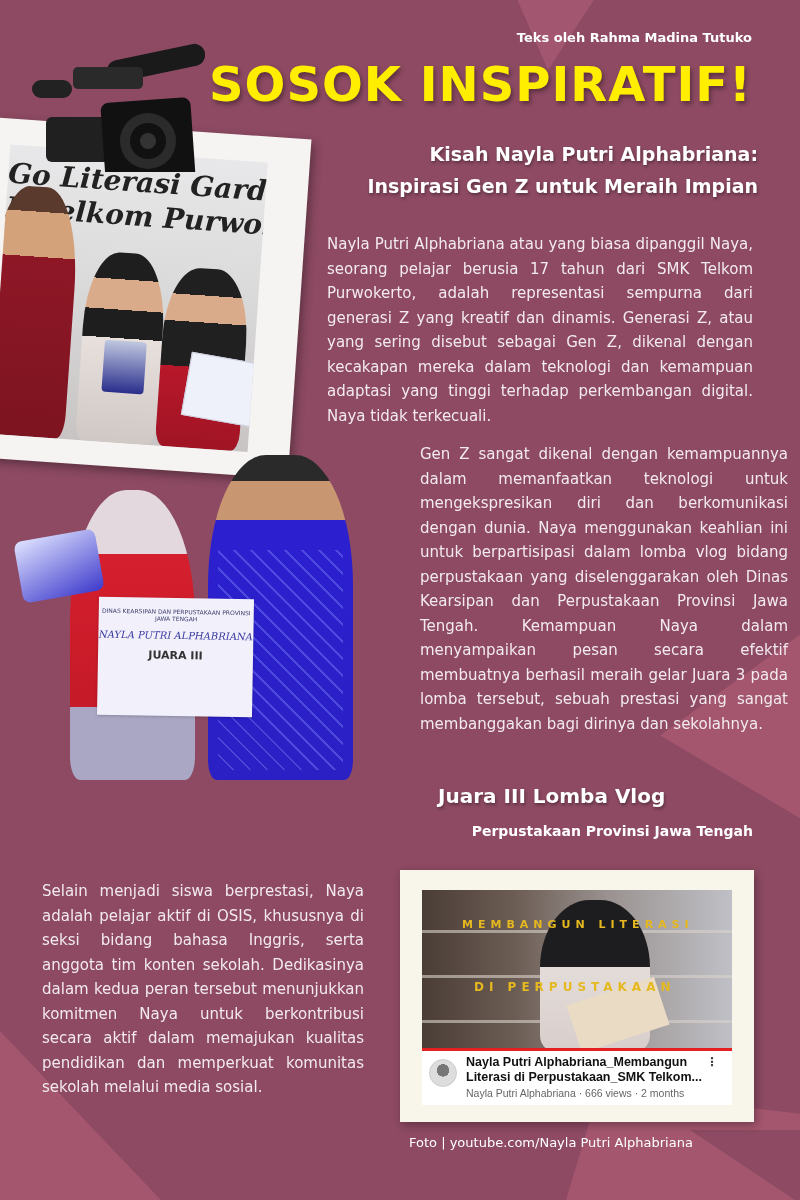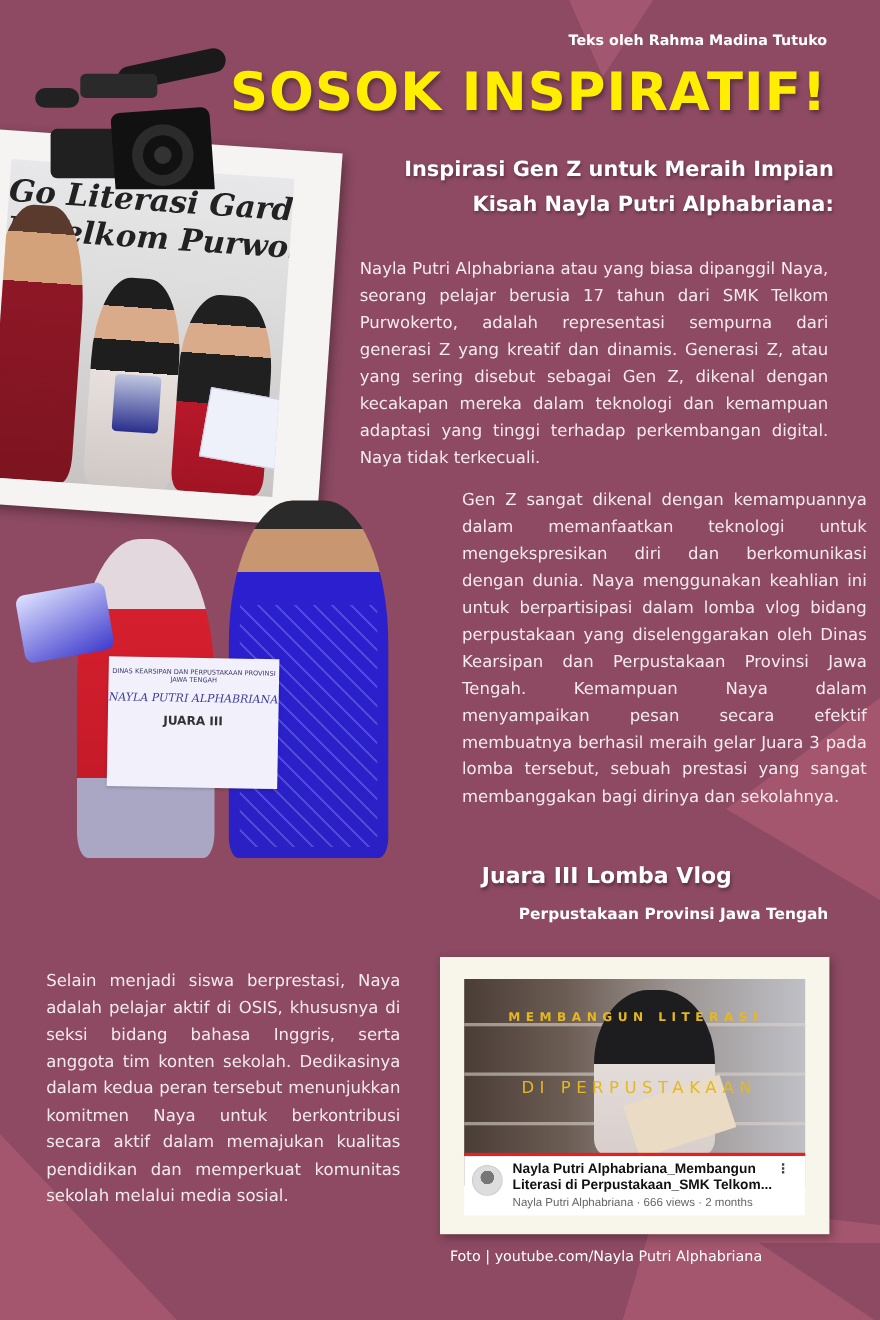--- a/index.html
+++ b/index.html
@@ -53,21 +53,21 @@
   .juara-title { position:absolute; left:438px; top:784px; color:#fff; font-weight:bold; font-size:20px; text-shadow:1px 2px 3px rgba(0,0,0,0.35); }
   .juara-sub { position:absolute; right:47px; top:823px; color:#fff; font-weight:bold; font-size:14px; }
 
   
   .video-frame { position:absolute; left:400px; top:870px; width:354px; height:252px; background:#f8f5ea; box-shadow:2px 3px 8px rgba(0,0,0,0.3); }
   .thumb { position:absolute; left:22px; top:20px; width:310px; height:188px; background:linear-gradient(90deg,#4a3d36 0%,#6c5d54 30%,#9a9290 60%,#bfc0c6 100%); overflow:hidden; }
   .shelf { position:absolute; left:0; width:100%; height:3px; background:#d8d2cc; opacity:0.6; }
   .girl3 { position:absolute; left:118px; top:10px; width:110px; height:150px; border-radius:45% 45% 10% 10%; background:linear-gradient(180deg,#1d1d1f 0%,#1d1d1f 45%,#e4dcd8 45%,#d8cfcc 100%); }
   .book3 { position:absolute; left:150px; top:100px; width:92px; height:50px; background:#eadcc4; transform:rotate(-18deg); }
   .thumb-text1 { position:absolute; left:40px; top:28px; color:#e6b820; font-size:11px; font-weight:bold; letter-spacing:5px; white-space:nowrap; }
-  .thumb-text2 { position:absolute; left:52px; top:90px; color:#e6b820; font-size:15px; font-weight:normal; letter-spacing:5px; white-space:nowrap;text-align:center; }
+  .thumb-text2 { position:absolute; left:52px; top:90px; color:#e6b820; font-size:12px; font-weight:bold; letter-spacing:5px; white-space:nowrap;text-align:center; }
   .duration { position:absolute; right:6px; bottom:8px; background:rgba(0,0,0,0.8); color:#fff; font-size:10px; font-weight:bold; padding:2px 4px; border-radius:3px; }
   .progress { position:absolute; left:22px; top:178px; width:310px; height:3px; background:#e52020; }
   .video-info { position:absolute; left:22px; top:181px; width:310px; height:54px; background:#fff; }
   .channel-avatar { position:absolute; left:7px; top:8px; width:26px; height:26px; border-radius:50%; background:radial-gradient(circle at 50% 40%,#777 0 30%,#ddd 31%); border:1px solid #ccc; }
   .vtitle { position:absolute; left:44px; top:4px; width:240px; font-size:12.5px; font-weight:bold; color:#111; line-height:15px; font-family:"Liberation Sans", sans-serif; }
   .vmeta { position:absolute; left:44px; top:36px; font-size:10.5px; color:#666; font-family:"Liberation Sans", sans-serif; }
   .kebab { position:absolute; right:14px; top:4px; font-size:12px; color:#444; font-weight:bold; }
 
   .photo-credit { position:absolute; left:409px; top:1135px; color:#fff; font-size:13px; }
 </style>
@@ -102,22 +102,22 @@
     <rect x="28" y="95" width="90" height="45" rx="6" fill="#202020"></rect>
     <rect x="85" y="78" width="90" height="82" rx="8" fill="#111" transform="rotate(-4 130 119)"></rect>
     <circle cx="130" cy="119" r="28" fill="#2b2b2b"></circle>
     <circle cx="130" cy="119" r="18" fill="#111"></circle>
     <circle cx="130" cy="119" r="8" fill="#333"></circle>
   </svg>
 
   <div class="byline">Teks oleh Rahma Madina Tutuko</div>
   <div class="headline">SOSOK INSPIRATIF!</div>
   <div class="subhead">
+    <div>Kisah Nayla Putri Alphabriana:</div>
     <div>Inspirasi Gen Z untuk Meraih Impian</div>
-    <div>Kisah Nayla Putri Alphabriana:</div>
   </div>
 
   <div class="body-text p1">Nayla Putri Alphabriana atau yang biasa dipanggil Naya, seorang pelajar berusia 17 tahun dari SMK Telkom Purwokerto, adalah representasi sempurna dari generasi Z yang kreatif dan dinamis. Generasi Z, atau yang sering disebut sebagai Gen Z, dikenal dengan kecakapan mereka dalam teknologi dan kemampuan adaptasi yang tinggi terhadap perkembangan digital. Naya tidak terkecuali.</div>
   <div class="body-text p2">Gen Z sangat dikenal dengan kemampuannya dalam memanfaatkan teknologi untuk mengekspresikan diri dan berkomunikasi dengan dunia. Naya menggunakan keahlian ini untuk berpartisipasi dalam lomba vlog bidang perpustakaan yang diselenggarakan oleh Dinas Kearsipan dan Perpustakaan Provinsi Jawa Tengah. Kemampuan Naya dalam menyampaikan pesan secara efektif membuatnya berhasil meraih gelar Juara 3 pada lomba tersebut, sebuah prestasi yang sangat membanggakan bagi dirinya dan sekolahnya.</div>
 
   <div class="photo2">
     <div class="girl2"></div>
     <div class="man2"></div>
     <div class="man2-pattern"></div>
     <div class="trophy2"></div>

